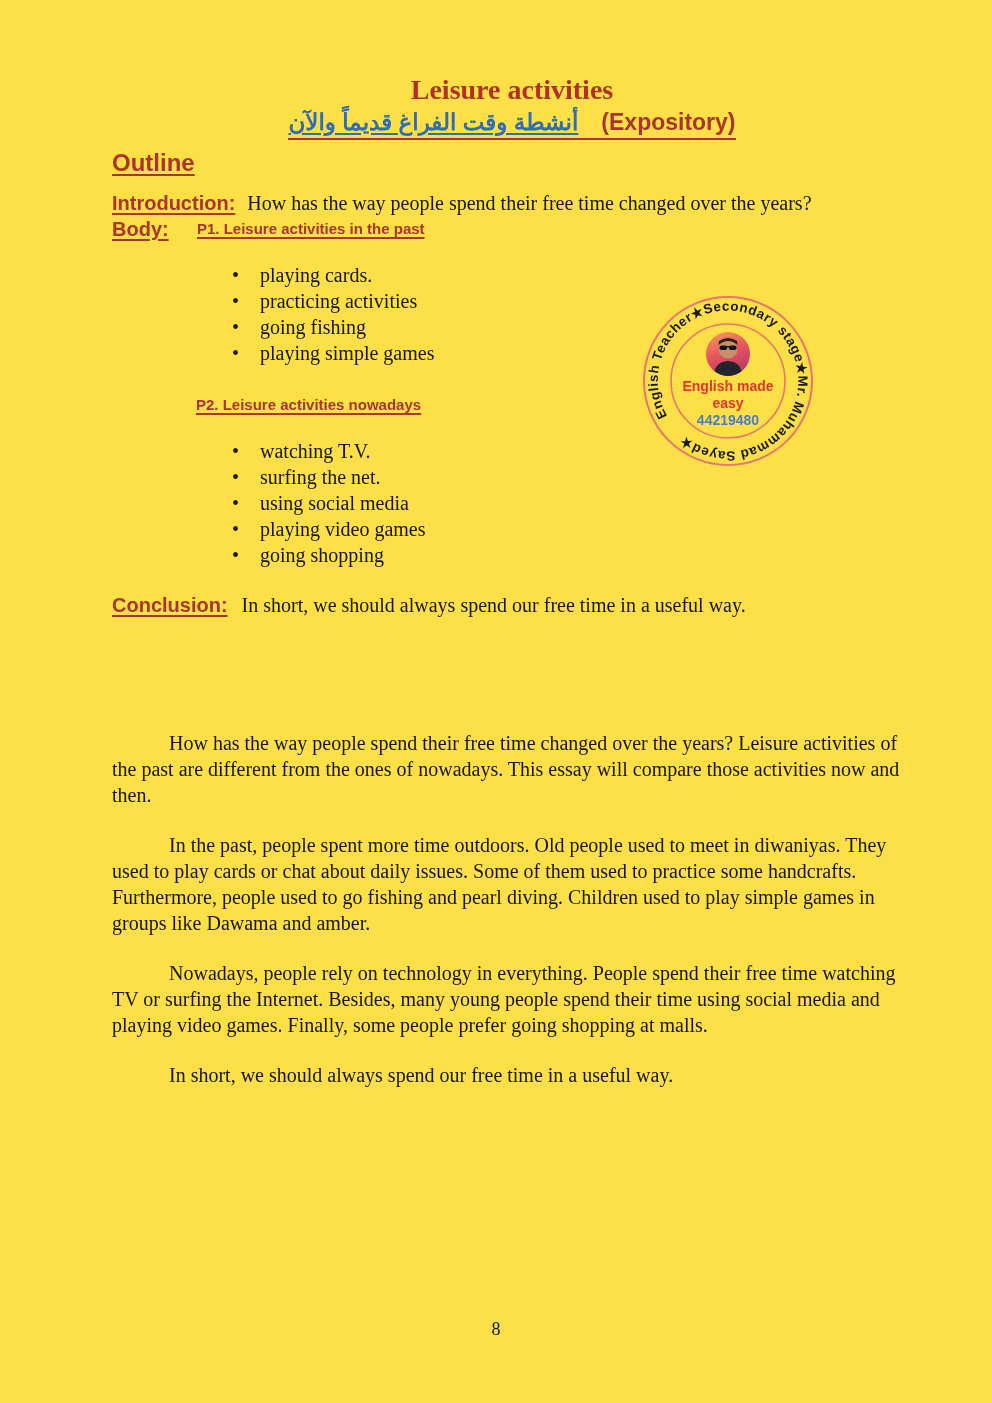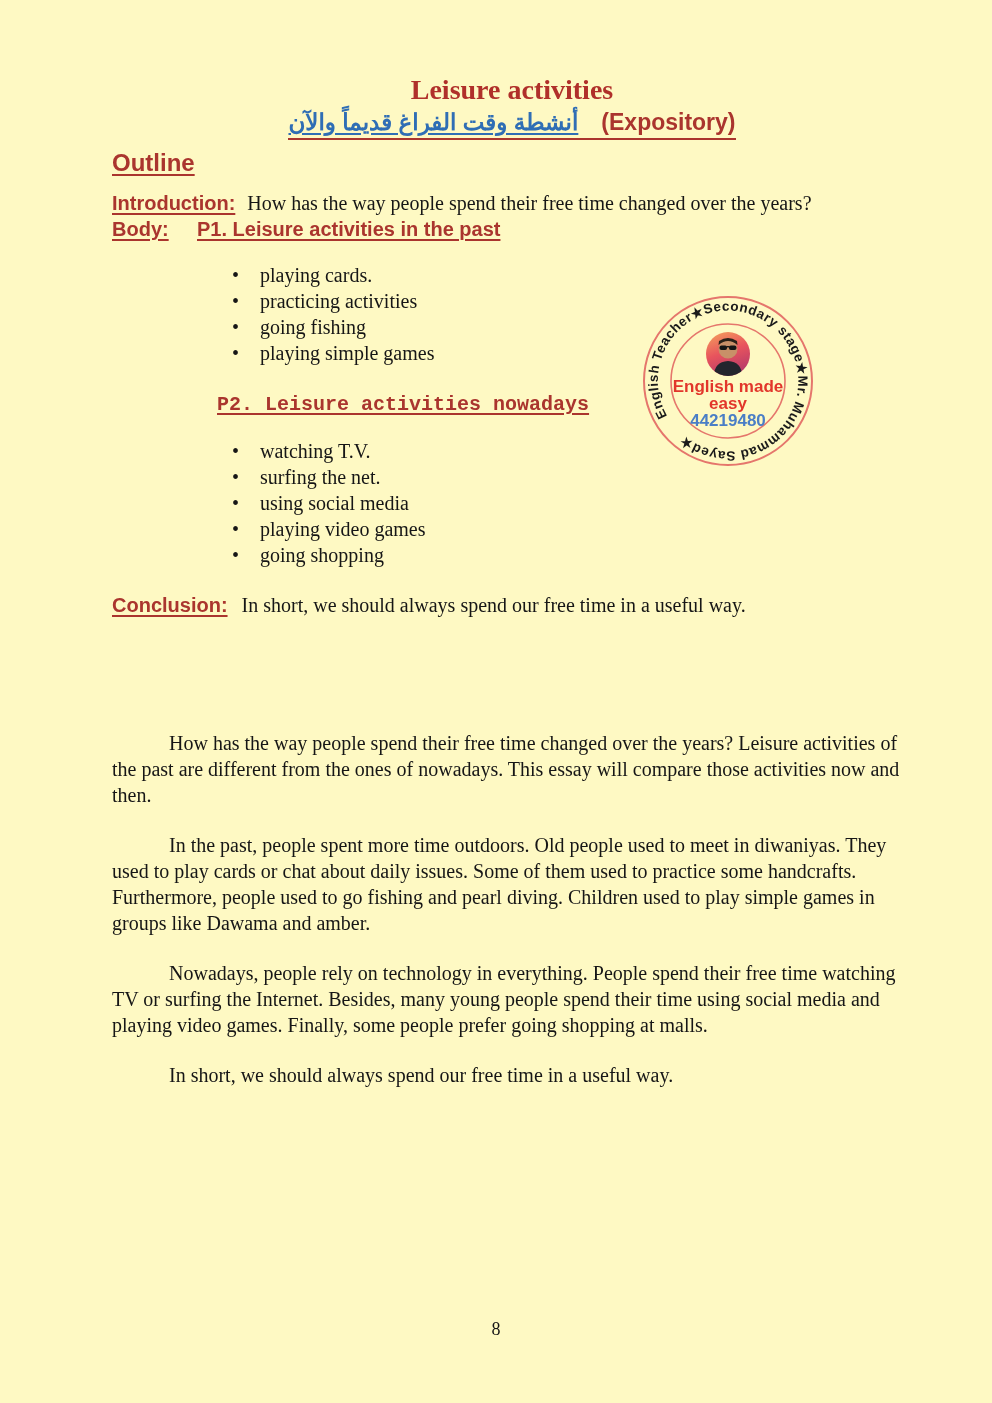--- a/index.html
+++ b/index.html
@@ -9,21 +9,21 @@
     --phone-blue:#4A7EC6;
     --stamp-ring:#E5766C;
     --stamp-text-red:#E2362B;
     --text-black:#161616;
   }
   *{margin:0;padding:0;box-sizing:border-box;}
   html,body{background:#ffffff;}
   .page{
     position:relative;
     width:992px;height:1403px;
-    background:#fef9c3;
+    background:#fde047;
     font-family:"Liberation Serif", serif;
     color:var(--text-black);
     overflow:hidden;
   }
   .content{padding:74px 80px 0 112px;}
 
   
   .title{
     font-family:"Liberation Serif", serif;
     font-size:28px;font-weight:700;
@@ -65,38 +65,38 @@
     text-decoration:underline;
     text-decoration-thickness:2px;
     text-underline-offset:3px;
   }
   .intro-row{margin-top:12px;line-height:26px;font-size:20px;}
   .intro-row .qtext{margin-left:12px;color:var(--text-black);}
   .body-row{display:flex;line-height:26px;}
   .body-row .olabel{min-width:85px;}
   .p-heading{
     font-family:"Liberation Sans", sans-serif;
-    font-size:20px;font-weight:700;
+    font-size:15px;font-weight:700;
     color:var(--heading-red);
     text-decoration:underline;
     text-decoration-thickness:2px;
     text-underline-offset:3px;
   }
   ul.bullets{list-style:none;margin-top:20px;}
   ul.bullets li{
     position:relative;
     padding-left:148px;
     font-size:20px;line-height:26px;
   }
   ul.bullets li::before{
     content:"\2022";
     position:absolute;left:120px;top:0;
     font-size:20px;
   }
-  .p2-heading{margin-top:26px;margin-left:105px;line-height:26px;font-family:Liberation Mono, monospace;}
+  .p2-heading{margin-top:26px;margin-left:84px;line-height:26px;}
   .bullets2{margin-top:26px;}
   .conclusion-row{margin-top:24px;line-height:26px;font-size:20px;}
   .conclusion-row .qtext{margin-left:14px;}
 
   
   .stamp{
     position:absolute;left:643px;top:296px;
     width:170px;height:170px;
   }
   .stamp svg.ring{position:absolute;left:0;top:0;width:170px;height:170px;}
@@ -109,21 +109,21 @@
   .avatar{
     position:absolute;left:63px;top:36px;
     width:44px;height:44px;border-radius:50%;
     background:linear-gradient(160deg,#f5a35c 0%,#e8545d 45%,#a8326e 100%);
     overflow:hidden;
   }
   .stamp-text{
     position:absolute;left:0;top:82px;width:170px;
     text-align:center;
     font-family:"Liberation Sans", sans-serif;
-    font-weight:700;line-height:17px;font-size:17px;
+    font-weight:700;line-height:17px;font-size:14px;
   }
   .stamp-line{color:var(--stamp-text-red);}
   .stamp-phone{color:var(--phone-blue);}
 
   
   .essay-block{margin-top:112px;width:805px;}
   .essay-block p{
     font-size:20px;line-height:26px;
     text-indent:57px;
     margin-bottom:24px;

